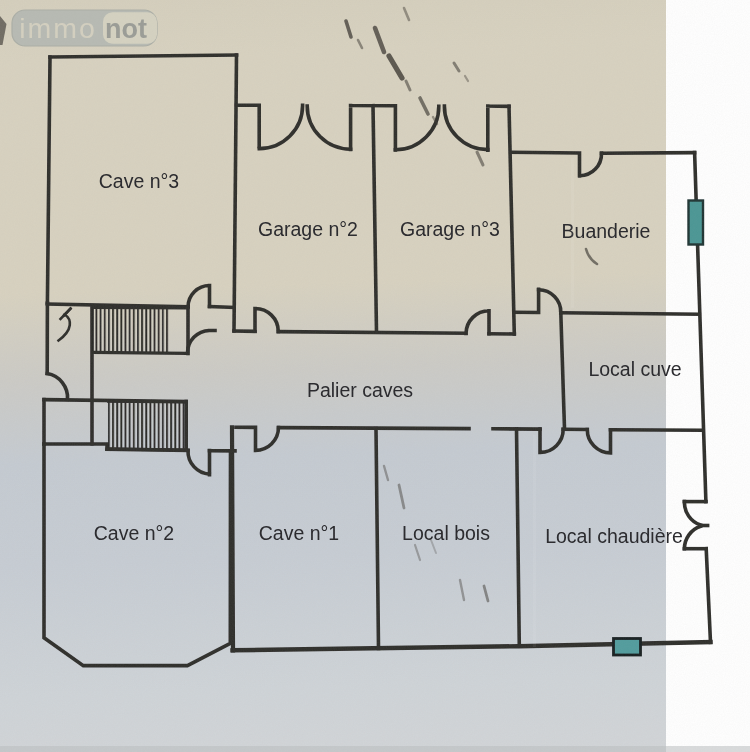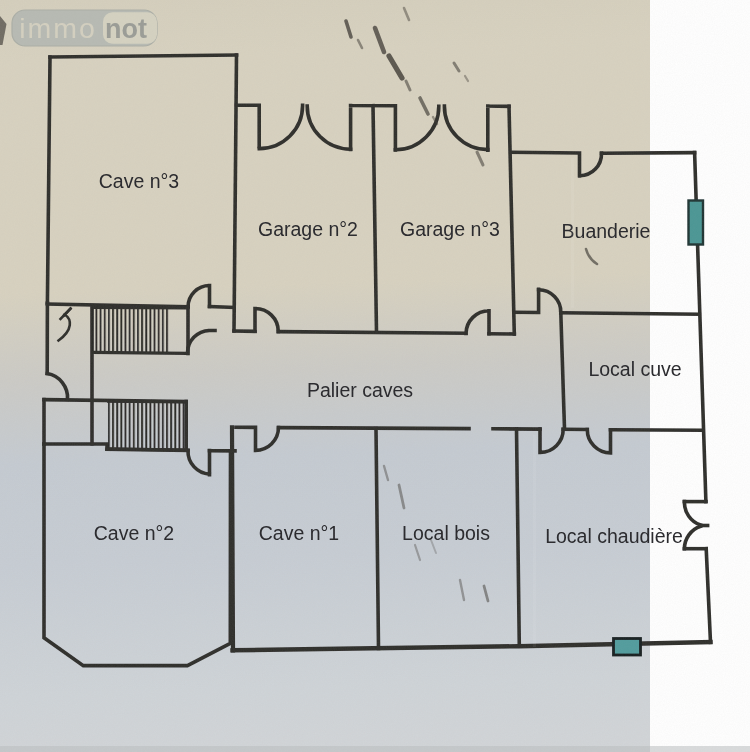--- a/index.html
+++ b/index.html
@@ -1,18 +1,18 @@
 <!DOCTYPE html>
 <html><head>
 <meta charset="utf-8">
 <style>
   html,body{margin:0;padding:0;}
   body{width:750px;height:752px;overflow:hidden;font-family:"Liberation Sans",sans-serif;}
   #page{position:relative;width:650px;height:752px;
-    background:linear-gradient(178deg,#d5cfbd 0%,#d8d2c0 8%,#d8d2c0 38%,#cccbc6 49%,#c5cbd2 60%,#c7cdd4 73%,#cfd4d8 90%,#d2d5d8 100%);}
+    background:linear-gradient(178deg,#d5cfbd 0%,#d8d2c0 8%,#d8d2c0 38%,#cccbc6 49%,#c5cbd2 60%,#c7cdd4 73%,#cfd4d8 90%,#d2d5d8 100%);padding-left:16px;}
   svg{position:absolute;left:0;top:0;}
   .lbl{font-family:"Liberation Sans",sans-serif;fill:#26262a;}
 </style>
 </head>
 <body>
 <div id="page">
 <svg width="750" height="752" viewBox="0 0 750 752" opacity="0.999">
   <defs>
     <pattern id="hatch" width="4.15" height="8" patternUnits="userSpaceOnUse">
       <rect width="4.15" height="8" fill="none"></rect>

